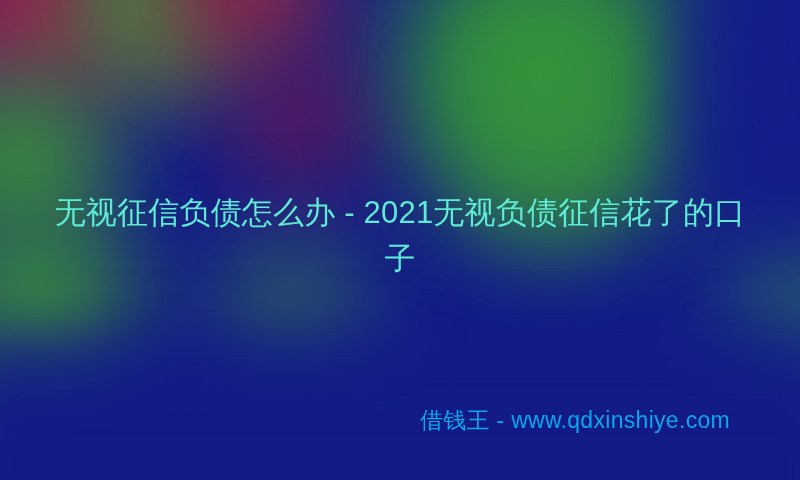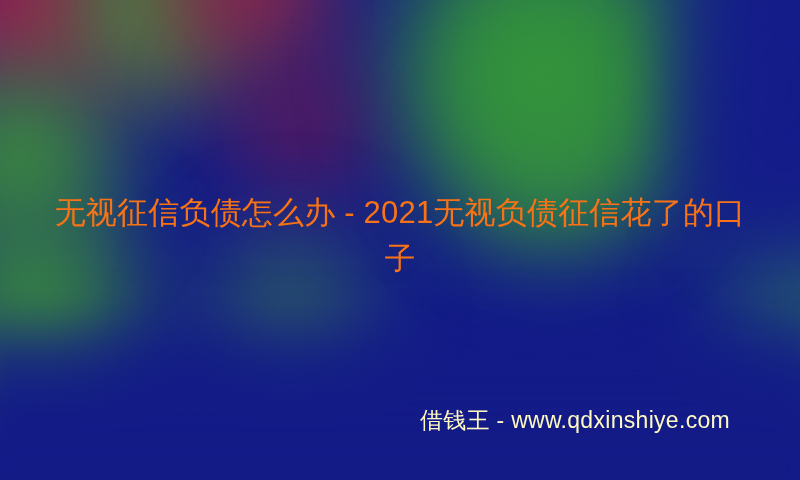--- a/index.html
+++ b/index.html
@@ -105,35 +105,35 @@
     filter: blur(26px);
   }
 
   
   #title {
     position: absolute;
     left: 40px;
     right: 40px;
     top: 190px;
     text-align: center;
-    color: #f97316;
+    color: #5eead4;
     font-size: 31px;
     line-height: 46px;
     font-weight: 400;
     letter-spacing: 0.2px;
     white-space: pre-line;
     text-rendering: optimizeLegibility;
   }
 
   
   #watermark {
     position: absolute;
     right: 70px;
     top: 405px;
-    color: #fef9c3;
+    color: #0ea5e9;
     font-size: 23px;
     line-height: 30px;
     font-weight: 400;
     letter-spacing: 0.3px;
     white-space: nowrap;
   }
 </style>
 </head>
 <body>
 

